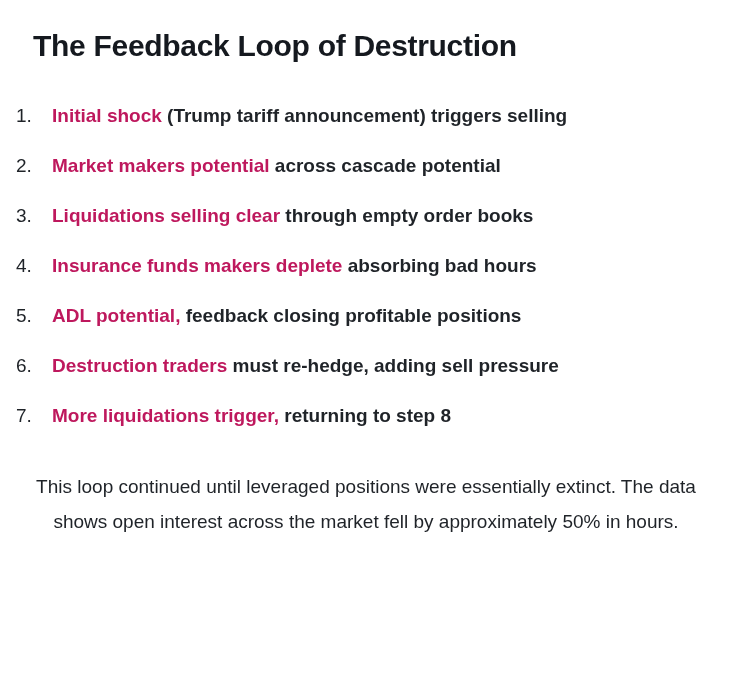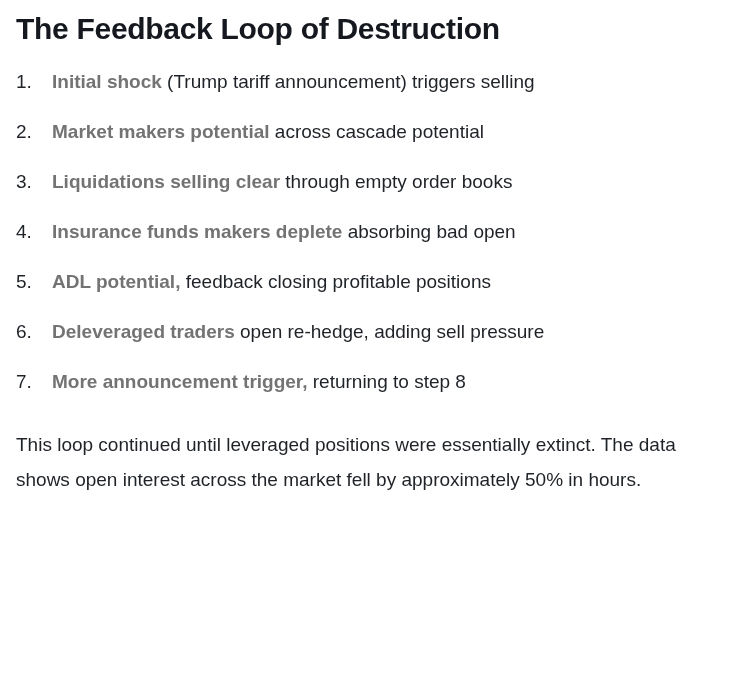--- a/index.html
+++ b/index.html
@@ -19,21 +19,21 @@
 
   .article {
     box-sizing: border-box;
     width: 742px;
     height: 676px;
     padding: 0 16px;
     background: #ffffff;
   }
 
   .page-title {
-    margin: 0;
+    margin: 17px;
     padding-top: 10px;
     font-size: 30px;
     line-height: 38px;
     font-weight: 700;
     letter-spacing: -0.3px;
     color: #15191f;
     white-space: nowrap;
   }
 
   .intro-paragraph {
@@ -70,36 +70,37 @@
     width: 24px;
     text-align: left;
     font-size: 19px;
     line-height: 30px;
     font-weight: 400;
     color: #1f2328;
   }
 
   .step-lead {
     font-weight: 700;
-    color: #737373;
+    color: #be185d;
   }
 
   .step-rest {
-    font-weight: 400;
+    font-weight: 700;
     color: #1f2328;
   }
 
   .closing-paragraph {
-    margin: 0;
+    margin: 8px;
     padding-top: 10px;
     font-size: 19px;
     line-height: 35px;
     font-weight: 400;
     color: #1f2328;
     max-width: 684px;
+    text-align: center;
   }
 </style>
 </head>
 <body>
 
 <div class="article">
 
   <h1 class="page-title">The Feedback Loop of Destruction</h1>
 
 
@@ -111,32 +112,32 @@
 
     <li class="step-item">
       <span class="step-marker">2.</span><span class="step-lead">Market makers potential</span><span class="step-rest"> across cascade potential</span>
     </li>
 
     <li class="step-item">
       <span class="step-marker">3.</span><span class="step-lead">Liquidations selling clear</span><span class="step-rest"> through empty order books</span>
     </li>
 
     <li class="step-item">
-      <span class="step-marker">4.</span><span class="step-lead">Insurance funds makers deplete</span><span class="step-rest"> absorbing bad open</span>
+      <span class="step-marker">4.</span><span class="step-lead">Insurance funds makers deplete</span><span class="step-rest"> absorbing bad hours</span>
     </li>
 
     <li class="step-item">
       <span class="step-marker">5.</span><span class="step-lead">ADL potential,</span><span class="step-rest"> feedback closing profitable positions</span>
     </li>
 
     <li class="step-item">
-      <span class="step-marker">6.</span><span class="step-lead">Deleveraged traders</span><span class="step-rest"> open re-hedge, adding sell pressure</span>
+      <span class="step-marker">6.</span><span class="step-lead">Destruction traders</span><span class="step-rest"> must re-hedge, adding sell pressure</span>
     </li>
 
     <li class="step-item">
-      <span class="step-marker">7.</span><span class="step-lead">More announcement trigger,</span><span class="step-rest"> returning to step 8</span>
+      <span class="step-marker">7.</span><span class="step-lead">More liquidations trigger,</span><span class="step-rest"> returning to step 8</span>
     </li>
 
   </ol>
 
   <p class="closing-paragraph">This loop continued until leveraged positions were essentially extinct. The data shows open interest across the market fell by approximately 50% in hours.</p>
 
 </div>
 
 </body></html>

